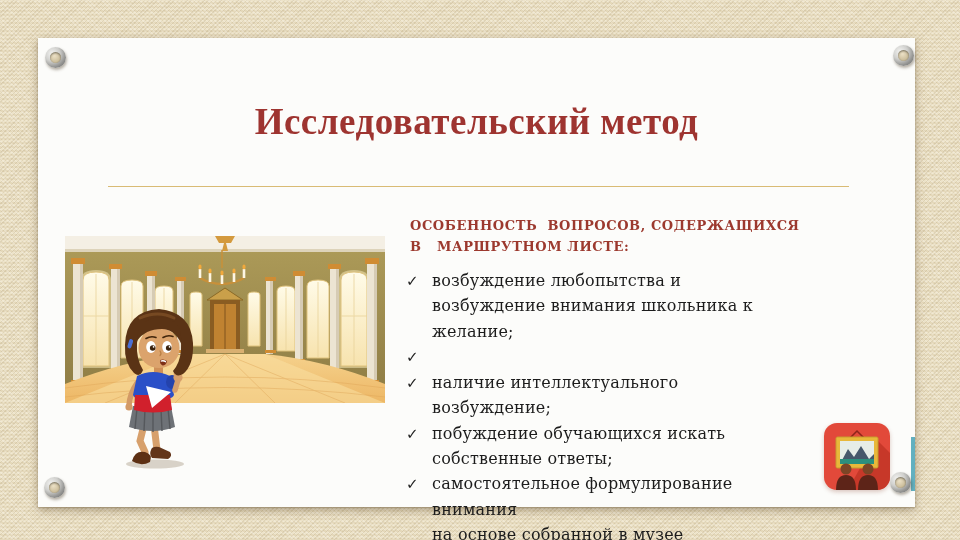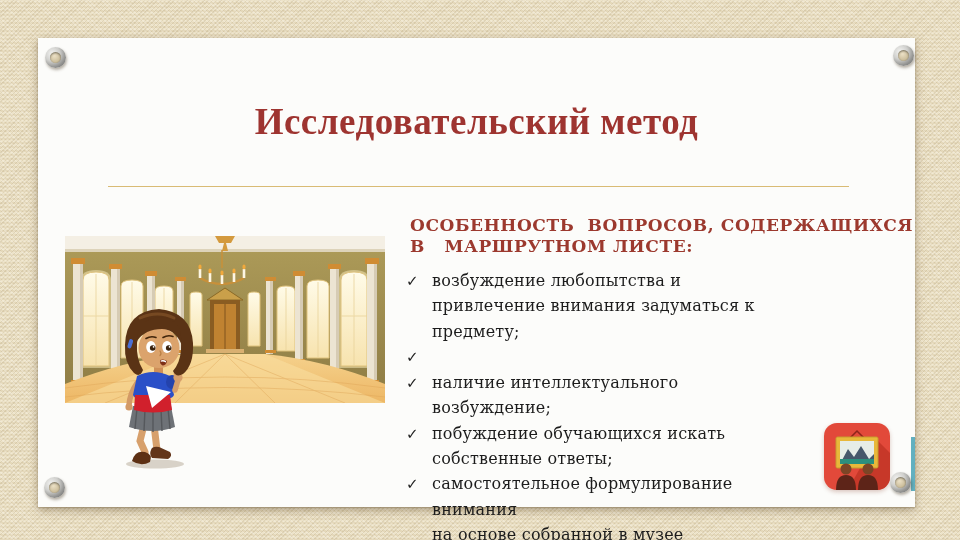--- a/index.html
+++ b/index.html
@@ -20,21 +20,21 @@
   }
   .title{
     position:absolute;left:38px;top:101px;width:877px;text-align:center;
     color:#9e3430;font-family:"Liberation Serif",serif;font-weight:bold;
     font-size:37px;line-height:42px;letter-spacing:.5px;z-index:2;
   }
   .divider{position:absolute;left:108px;top:186px;width:741px;height:1px;background:#d9bb74;z-index:2;}
   .subheading{position:absolute;left:410px;top:215px;z-index:2;}
   .subheading .shl{
     color:#9c392e;font-family:"DejaVu Serif",serif;font-weight:bold;
-    font-size:17px;line-height:21px;letter-spacing:.6px;white-space:pre;
+    font-size:13px;line-height:21px;letter-spacing:.6px;white-space:pre;
   }
   .bullets{position:absolute;left:406px;top:268px;width:490px;z-index:2;}
   .bullet{display:flex;align-items:flex-start;}
   .check{
     flex:0 0 26px;width:26px;font-family:"DejaVu Sans",sans-serif;
     font-size:15px;line-height:25.3px;color:#1f1f1f;padding-top:1px;
   }
   .bline{
     font-family:"DejaVu Serif",serif;font-size:16px;line-height:25.3px;
     color:#1c1c1c;white-space:pre;letter-spacing:.2px;
@@ -71,22 +71,22 @@
   <div class="subheading">
     <div class="shl">ОСОБЕННОСТЬ  ВОПРОСОВ, СОДЕРЖАЩИХСЯ</div>
     <div class="shl">В   МАРШРУТНОМ ЛИСТЕ:</div>
   </div>
 
   <div class="bullets">
     <div class="bullet">
       <span class="check">✓</span>
       <div>
         <div class="bline">возбуждение любопытства и</div>
-        <div class="bline">привлечение внимания задуматься к</div>
-        <div class="bline">предмету;</div>
+        <div class="bline">возбуждение внимания школьника к</div>
+        <div class="bline">желание;</div>
       </div>
     </div>
     <div class="bullet">
       <span class="check">✓</span>
     </div>
     <div class="bullet">
       <span class="check">✓</span>
       <div>
         <div class="bline">наличие интеллектуального</div>
         <div class="bline">возбуждение;</div>

